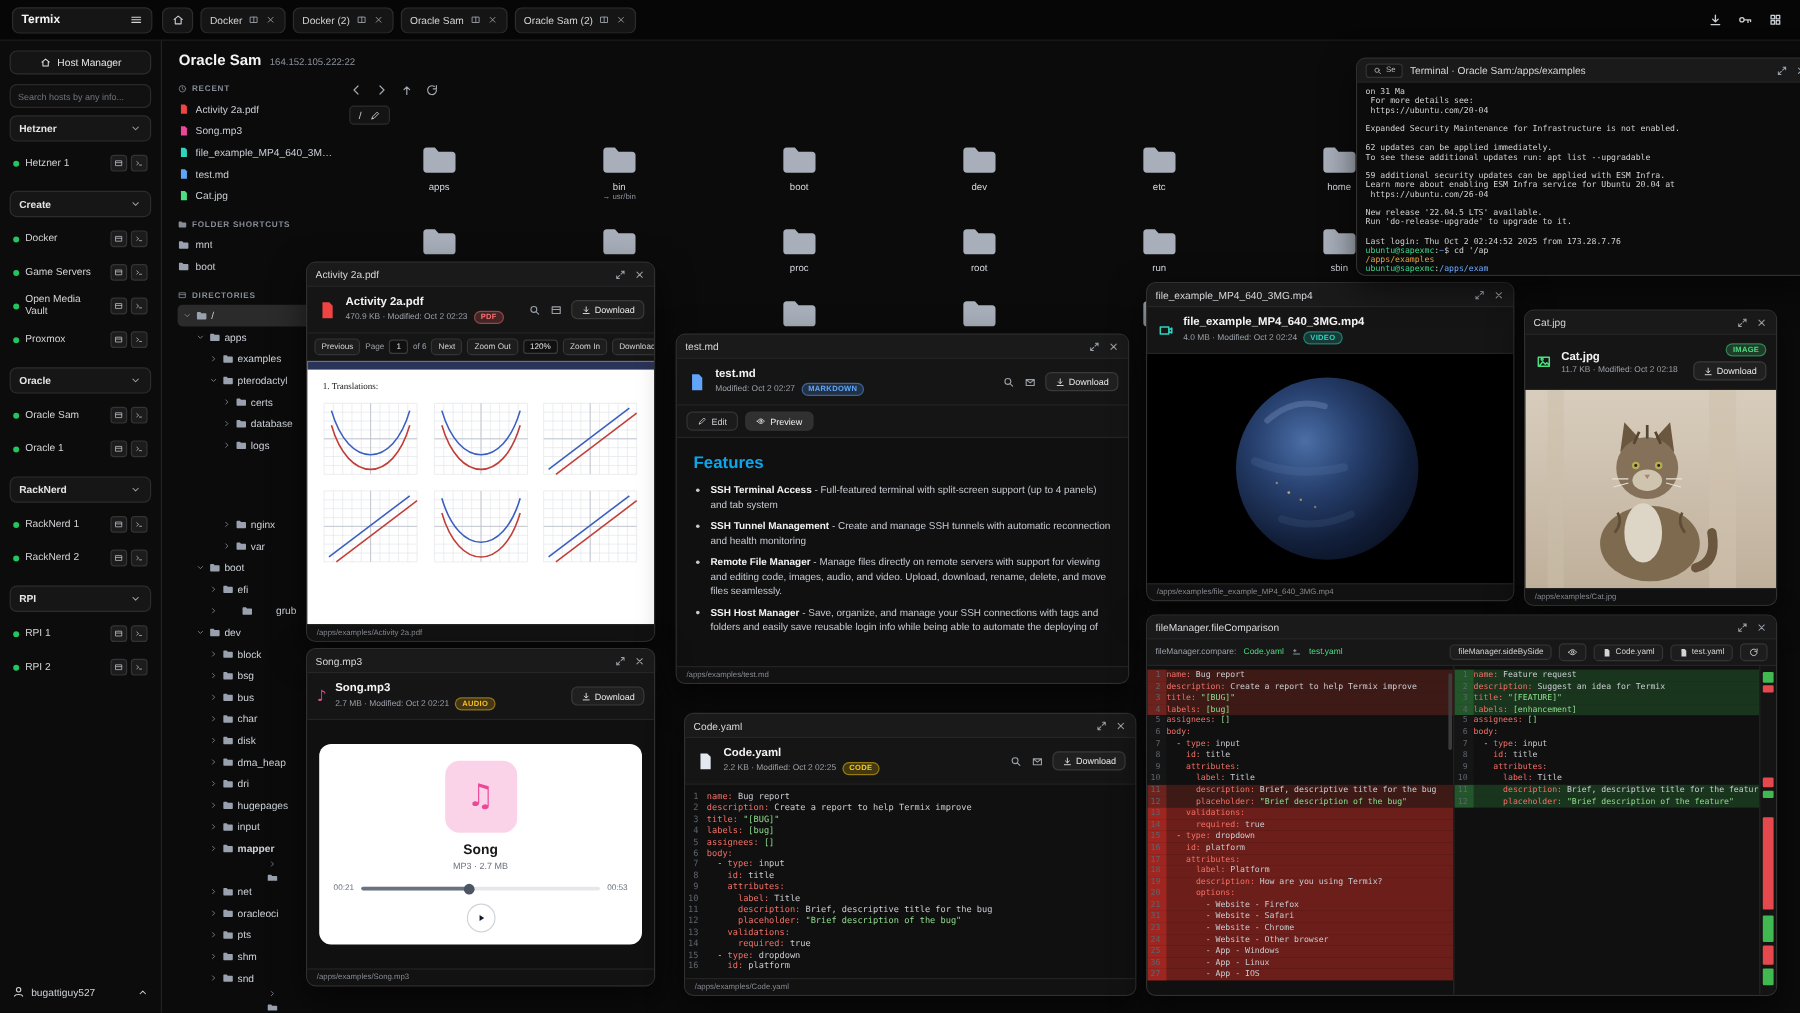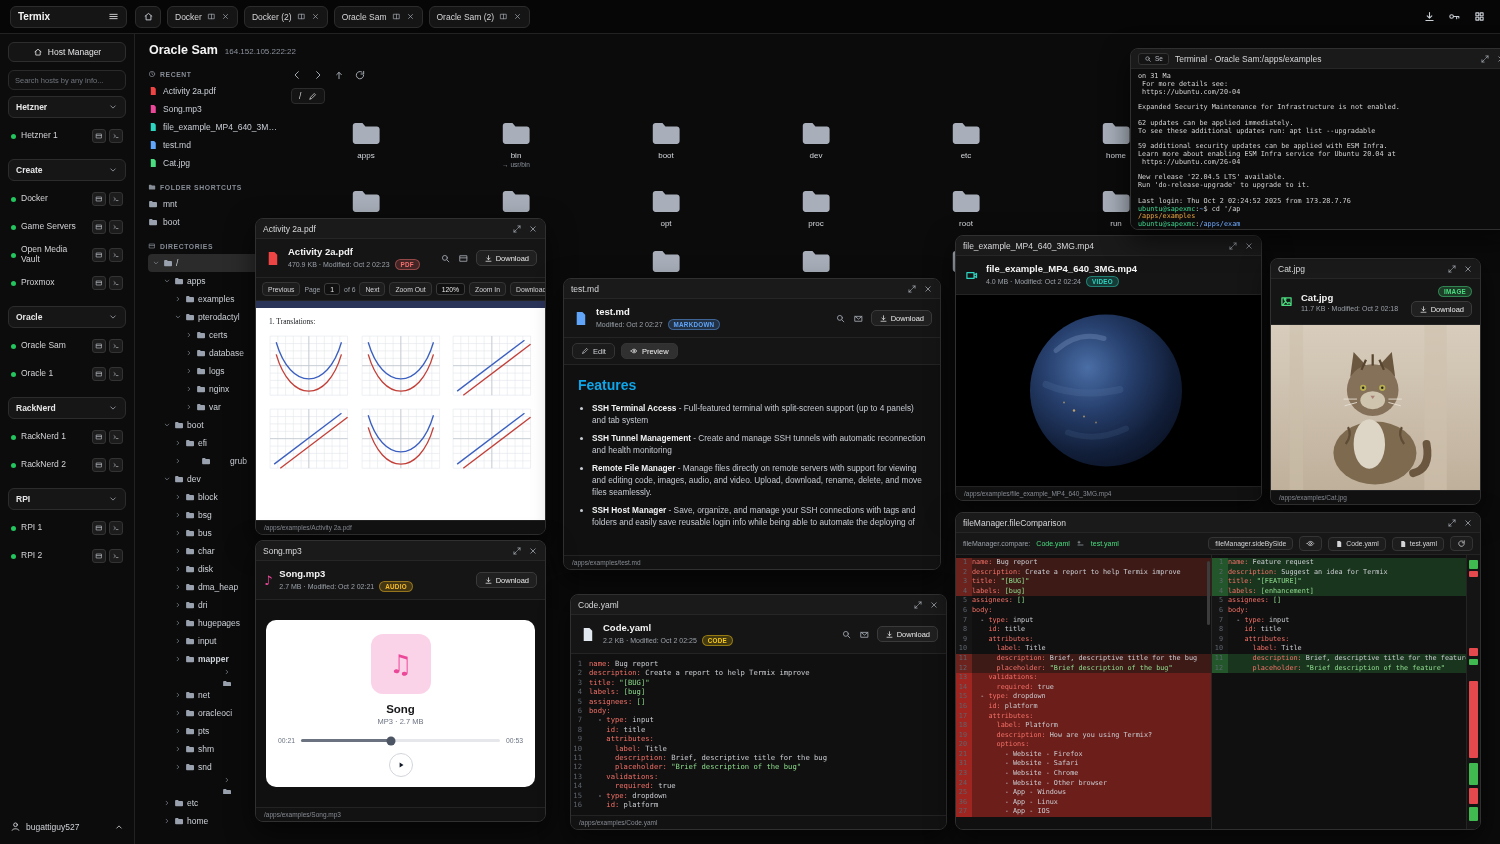--- a/index.html
+++ b/index.html
@@ -734,21 +734,21 @@
                   <path d="M7 5l4 4-4 4"></path>
                 </svg>
               </i>
               <i class="ic">
                 <svg viewBox="0 0 18 18" width="10" height="10" fill="currentColor" stroke="none">
                   <path d="M2 5.2c0-.9.6-1.5 1.5-1.5h3.6l1.6 1.8h6c.9 0 1.5.6 1.5 1.5v6.3c0 .9-.6 1.5-1.5 1.5H3.5c-.9 0-1.5-.6-1.5-1.5z"></path>
                 </svg>
               </i>
               <span class="tree-label">logs</span>
             </div>
-            <div class="tree-row" style="padding-left: 37px;">
+            <div class="tree-row" style="padding-left: 37px; margin-top: 48px;">
               <i class="ic">
                 <svg viewBox="0 0 18 18" width="8" height="8" fill="none" stroke="currentColor" stroke-width="1.5" stroke-linecap="round" stroke-linejoin="round">
                   <path d="M7 5l4 4-4 4"></path>
                 </svg>
               </i>
               <i class="ic">
                 <svg viewBox="0 0 18 18" width="10" height="10" fill="currentColor" stroke="none">
                   <path d="M2 5.2c0-.9.6-1.5 1.5-1.5h3.6l1.6 1.8h6c.9 0 1.5.6 1.5 1.5v6.3c0 .9-.6 1.5-1.5 1.5H3.5c-.9 0-1.5-.6-1.5-1.5z"></path>
                 </svg>
               </i>
@@ -1157,28 +1157,20 @@
               </i>
               <div class="gi-name">lib</div>
             </div>
             <div class="grid-item">
               <i class="ic">
                 <svg viewBox="0 0 18 18" width="34" height="34" fill="currentColor" stroke="none">
                   <path d="M2 5.2c0-.9.6-1.5 1.5-1.5h3.6l1.6 1.8h6c.9 0 1.5.6 1.5 1.5v6.3c0 .9-.6 1.5-1.5 1.5H3.5c-.9 0-1.5-.6-1.5-1.5z"></path>
                 </svg>
               </i>
               <div class="gi-name">mnt</div>
-            </div>
-            <div class="grid-item">
-              <i class="ic">
-                <svg viewBox="0 0 18 18" width="34" height="34" fill="currentColor" stroke="none">
-                  <path d="M2 5.2c0-.9.6-1.5 1.5-1.5h3.6l1.6 1.8h6c.9 0 1.5.6 1.5 1.5v6.3c0 .9-.6 1.5-1.5 1.5H3.5c-.9 0-1.5-.6-1.5-1.5z"></path>
-                </svg>
-              </i>
-              <div class="gi-name">opt</div>
             </div>
             <div class="grid-item">
               <i class="ic">
                 <svg viewBox="0 0 18 18" width="34" height="34" fill="currentColor" stroke="none">
                   <path d="M2 5.2c0-.9.6-1.5 1.5-1.5h3.6l1.6 1.8h6c.9 0 1.5.6 1.5 1.5v6.3c0 .9-.6 1.5-1.5 1.5H3.5c-.9 0-1.5-.6-1.5-1.5z"></path>
                 </svg>
               </i>
               <div class="gi-name">proc</div>
             </div>
             <div class="grid-item">

